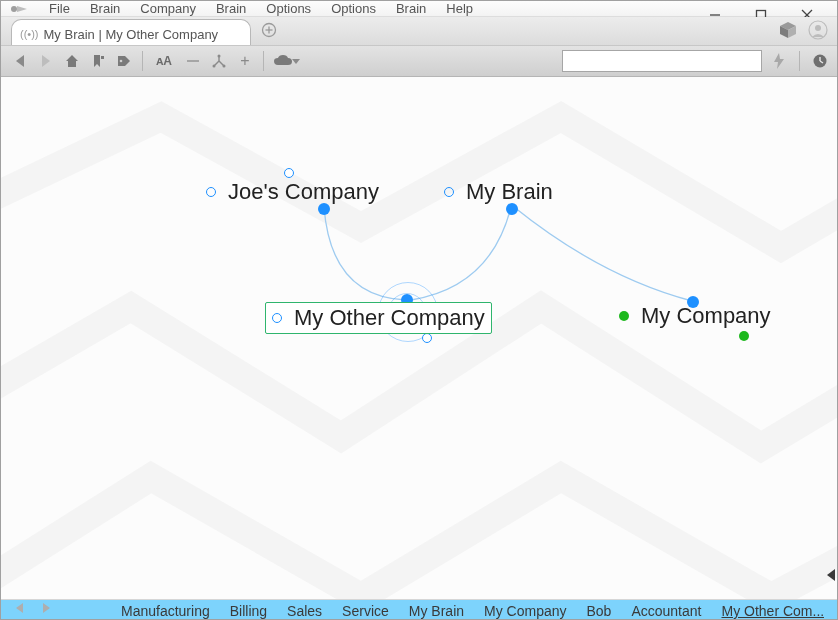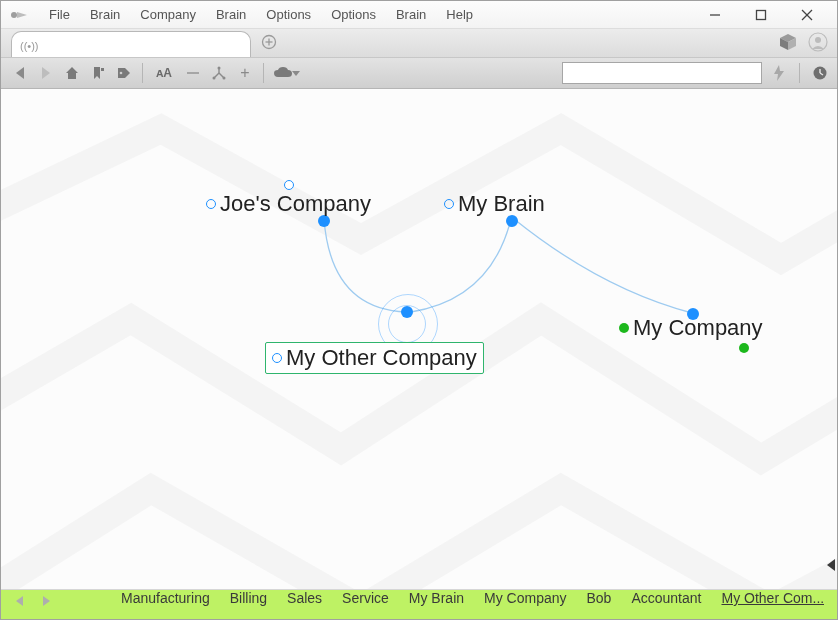--- a/index.html
+++ b/index.html
@@ -13,21 +13,21 @@
     overflow: hidden;
   }
   .window {
     width: 838px; height: 620px;
     border: 1px solid #a0a0a0;
     display: flex; flex-direction: column;
     position: relative;
   }
   
   .menubar {
-    height: 28px;
+    height: 16px;
     background: linear-gradient(#fdfdfd, #f3f3f3);
     display: flex; align-items: center;
     padding: 0 6px;
     border-bottom: 1px solid #ddd;
     position: relative;
   }
   .menubar .app-icon {
     width: 22px; height: 22px;
     display: flex; align-items: center; justify-content: center;
     margin-right: 10px;
@@ -123,42 +123,41 @@
   }
   .canvas .bgpattern {
     position: absolute; inset: 0;
     opacity: 0.045;
   }
   .node {
     position: absolute;
     font-size: 22px;
     color: #222;
     white-space: nowrap;
-    display: flex; align-items: center; gap: 4px;
+    display: flex; align-items: center; gap: 12px;
   }
   .node .ring {
     width: 10px; height: 10px; border-radius: 50%;
     border: 1.5px solid #1e90ff;
     background: transparent;
   }
   .node .gdot {
     width: 10px; height: 10px; border-radius: 50%;
     background: #1db81d;
   }
   .greendot-free {
     position: absolute;
     width: 10px; height: 10px; border-radius: 50%;
     background: #1db81d;
   }
   .node.active {
     border: 1px solid #2fb56d;
     border-radius: 2px;
     padding: 2px 6px;
     background: #fff;
-    margin-top: 28px;
   }
   .links { position: absolute; inset: 0; }
   .bluedot {
     position: absolute;
     width: 12px; height: 12px; border-radius: 50%;
     background: #1e90ff;
   }
   .bluering-sm {
     position: absolute;
     width: 10px; height: 10px; border-radius: 50%;
@@ -172,24 +171,24 @@
   }
   .right-caret {
     position:absolute; right:2px; bottom: 18px;
     width:0;height:0;
     border-top:6px solid transparent;
     border-bottom:6px solid transparent;
     border-right:8px solid #3a3a3a;
   }
   
   .footer {
-    height: 30px;
+    height: 20px;
     border-top: 1px solid #d6d6d6;
-    background: #bef264;
-    display: flex; align-items: flex-start;
+    background: #7dd3fc;
+    display: flex; align-items: flex-end;
     padding: 0 8px;
     gap: 4px;
   }
   .footer .navbtn { color:#9a9a9a; }
   .crumbs {
     flex:1; display:flex; gap: 20px;
     font-size: 14px; color: #3a3a3a;
     padding-left: 60px;
     overflow:hidden; white-space:nowrap;
   }
@@ -231,20 +230,21 @@
             <line x1="1" y1="1" x2="11" y2="11" stroke="#444" stroke-width="1.3"></line>
             <line x1="11" y1="1" x2="1" y2="11" stroke="#444" stroke-width="1.3"></line>
           </svg>
       </div>
     </div>
   </div>
 
   <div class="tabstrip">
     <div class="tab">
       <span class="live-dot">((•))</span>
+      <span>My Brain | My Other Company</span>
     </div>
     <div class="add-tab">
       <svg width="16" height="16">
           <circle cx="8" cy="8" r="6.5" fill="none" stroke="#9a9a9a" stroke-width="1.3"></circle>
           <line x1="8" y1="4.5" x2="8" y2="11.5" stroke="#9a9a9a" stroke-width="1.3"></line>
           <line x1="4.5" y1="8" x2="11.5" y2="8" stroke="#9a9a9a" stroke-width="1.3"></line>
         </svg>
     </div>
     <div class="tabstrip-right">
       <div class="ticon">

